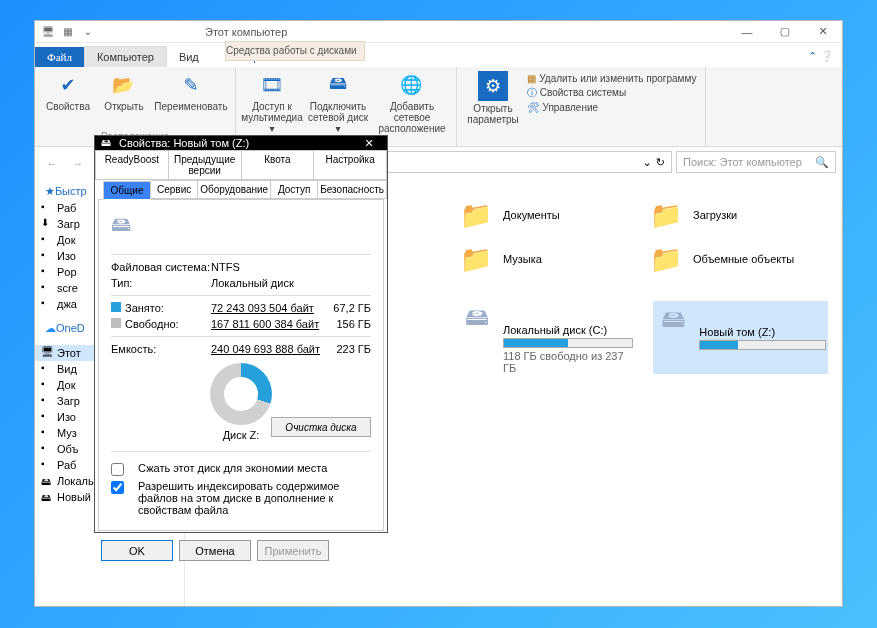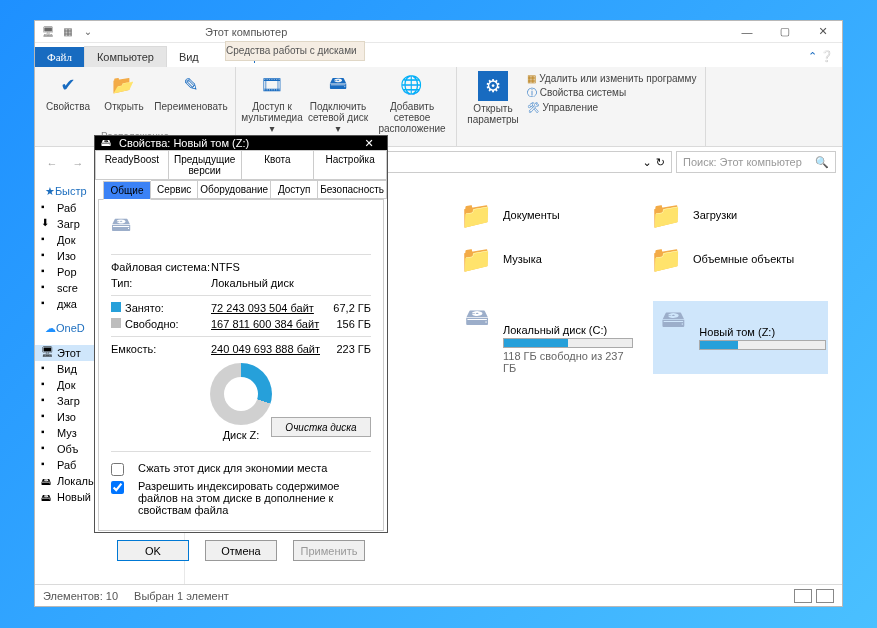--- a/index.html
+++ b/index.html
@@ -69,21 +69,21 @@
 .props .sw{width:10px;height:10px;margin-right:4px;}
 .props .sw.blue{background:#26a0da;}
 .props .sw.grey{background:#bdbdbd;}
 .pie-container { display:flex;flex-direction:column;align-items:center;margin:6px 0; position:relative;}
 .pie { width:62px;height:62px;border-radius:50%; background: conic-gradient(#26a0da 0deg 108deg, #d0d0d0 108deg 360deg); position:relative;}
 .pie::after{content:"";position:absolute;left:14px;top:14px;width:34px;height:34px;background:#fff;border-radius:50%;}
 .cleanup{position:absolute;right:0;bottom:4px;width:100px;height:20px;border:1px solid #aaa;background:#f0f0f0;font-size:10px;font-style:italic;}
 .props .checks{margin-top:6px;}
 .props .checks label{display:flex;gap:14px;align-items:flex-start;margin-bottom:4px;}
 .props .checks input{margin-top:1px;}
-.props .btns{display:flex;justify-content:center;gap:16px;padding:6px;}
+.props .btns{display:flex;justify-content:flex-start;gap:6px;padding:6px;}
 .props .btns button{width:72px;height:21px;font-size:11px;border:1px solid #999;background:#f0f0f0;}
 .props .btns button.def{border:1px solid #0078d4;}
 .props .btns button:disabled{color:#999;}
 </style>
 </head>
 <body>
 
 <div class="explorer">
   <div class="title-bar">
     <div class="qa-icons">
@@ -239,28 +239,20 @@
             <div>Новый том (Z:)</div>
             <div class="dbar">
                 <div class="fill" style="width:30%"></div>
               </div>
           </div>
         </div>
       </div>
     </div>
   </div>
 
-  <div class="status">
-    <span>Элементов: 10</span>
-    <span>Выбран 1 элемент</span>
-    <div class="view-ic">
-      <div></div>
-      <div></div>
-    </div>
-  </div>
 </div>
 
 <div class="props">
   <div class="pt-bar">
     <span class="pt-ic">🖴</span>
     <span>Свойства: Новый том (Z:)</span>
     <span class="pt-close">✕</span>
   </div>
   <div class="tabs-row">
     <div class="ptab">ReadyBoost</div>

